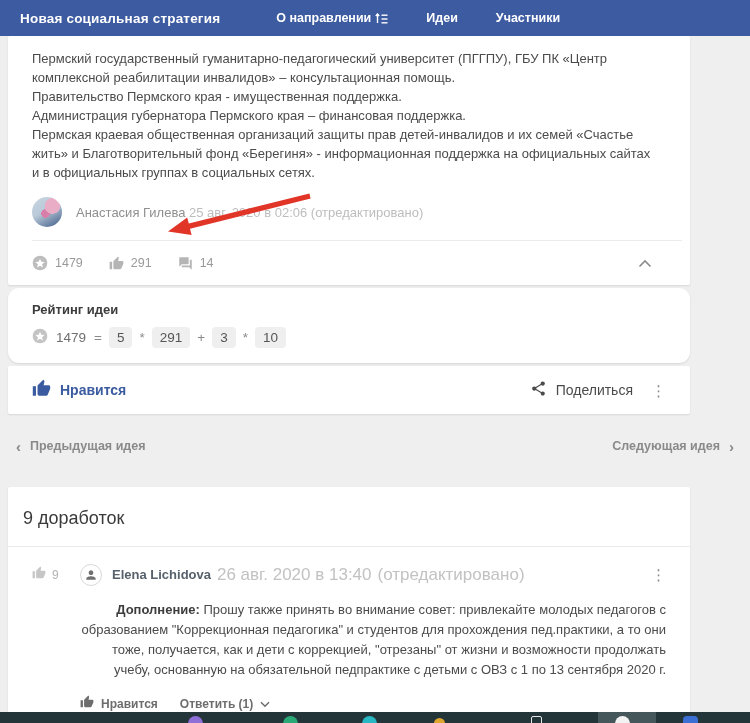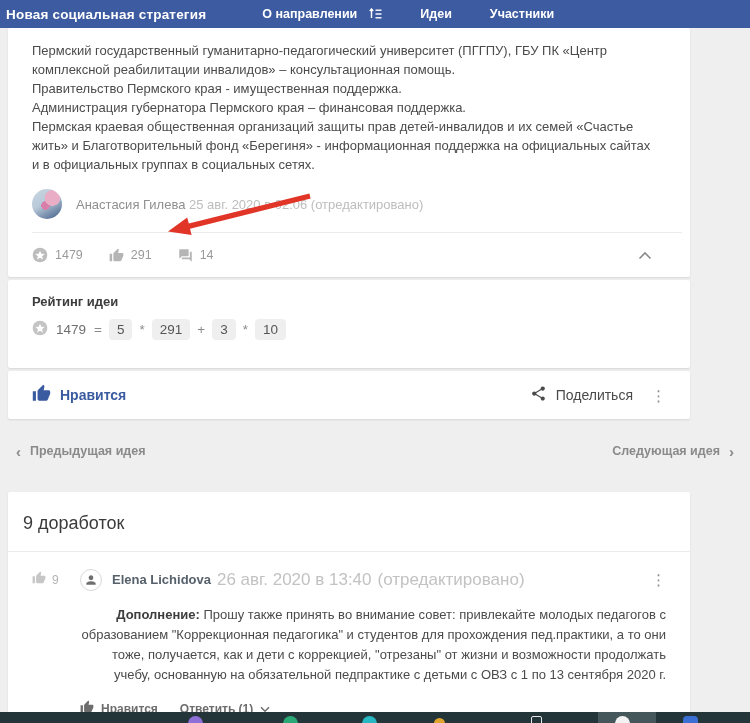--- a/index.html
+++ b/index.html
@@ -4,26 +4,26 @@
 <style>
   * { margin:0; padding:0; box-sizing:border-box; }
   html,body { background:#e9e9e9; }
   #page {
     position:relative; width:750px; height:723px; overflow:hidden;
     background:#efefef; font-family:"Liberation Sans", sans-serif;
     -webkit-font-smoothing:antialiased;
   }
   
   .topnav {
-    height:28px; background:#3d5ba1; display:flex; align-items:center;
-    padding:0 6px; color:#fff;
+    height:36px; background:#3d5ba1; display:flex; align-items:center;
+    padding:0 20px; color:#fff;
   }
   .brand { font-size:13.5px; font-weight:bold; letter-spacing:.2px; cursor:pointer; }
   .nav-items { display:flex; align-items:center; margin-left:56px; gap:38px; }
-  .nav-item { font-size:12.5px; font-weight:bold; display:flex; align-items:center; gap:12px; cursor:pointer; }
+  .nav-item { font-size:12.5px; font-weight:bold; display:flex; align-items:flex-end; gap:4px; cursor:pointer; }
   .nav-item svg { display:block; }
   
   .card {
     position:relative; margin-left:8px; width:682px; background:#fff;
     border-radius:2px; box-shadow:0 1px 2px rgba(0,0,0,.10);
   }
   .card + .card { margin-top:3px; }
   
   .post-card { padding:13px 32px 0 24px; }
   .post-body { font-size:13px; line-height:19px; color:#4b4b4b; }
@@ -38,21 +38,21 @@
   }
   .author-meta { margin-left:14px; font-size:13px; }
   .author-name { color:#8f8f8f; cursor:pointer; }
   .meta-gray { color:#bdbdbd; }
   .post-divider { height:1px; background:#ececec; margin:13px -24px 0 0; }
   .stats-row { display:flex; align-items:center; height:44px; }
   .stat { display:flex; align-items:center; gap:7px; margin-right:26px; color:#9a9a9a; font-size:12.5px; }
   .stat svg { display:block; }
   .collapse { margin-left:auto; margin-right:6px; cursor:pointer; }
   
-  .rating-card { padding:14px 24px 29px 24px; }
+  .rating-card { padding:14px 24px 16px 24px;border-radius:11px; }
   .rating-title { font-size:13px; font-weight:bold; color:#3c3c3c; }
   .formula { display:flex; align-items:center; margin-top:11px; font-size:13.5px; color:#6f6f6f; }
   .formula .lead { display:flex; align-items:center; gap:8px; margin-right:6px; }
   .pill { background:#efefef; border-radius:4px; padding:3px 8px; margin:0 5px; color:#555; }
   .op { color:#8a8a8a; margin:0 2px; }
   
   .likeshare-card { height:48px; display:flex; align-items:center; padding:0 16px 0 24px; }
   .like-btn { display:flex; align-items:center; gap:9px; color:#3a5ba0; font-size:14px; font-weight:bold; cursor:pointer; }
   .share-btn { margin-left:auto; display:flex; align-items:center; gap:9px; color:#4a4a4a; font-size:14px; cursor:pointer; }
   .kebab { color:#8a8a8a; font-size:15px; line-height:1; padding:4px 8px; cursor:pointer; user-select:none; }

